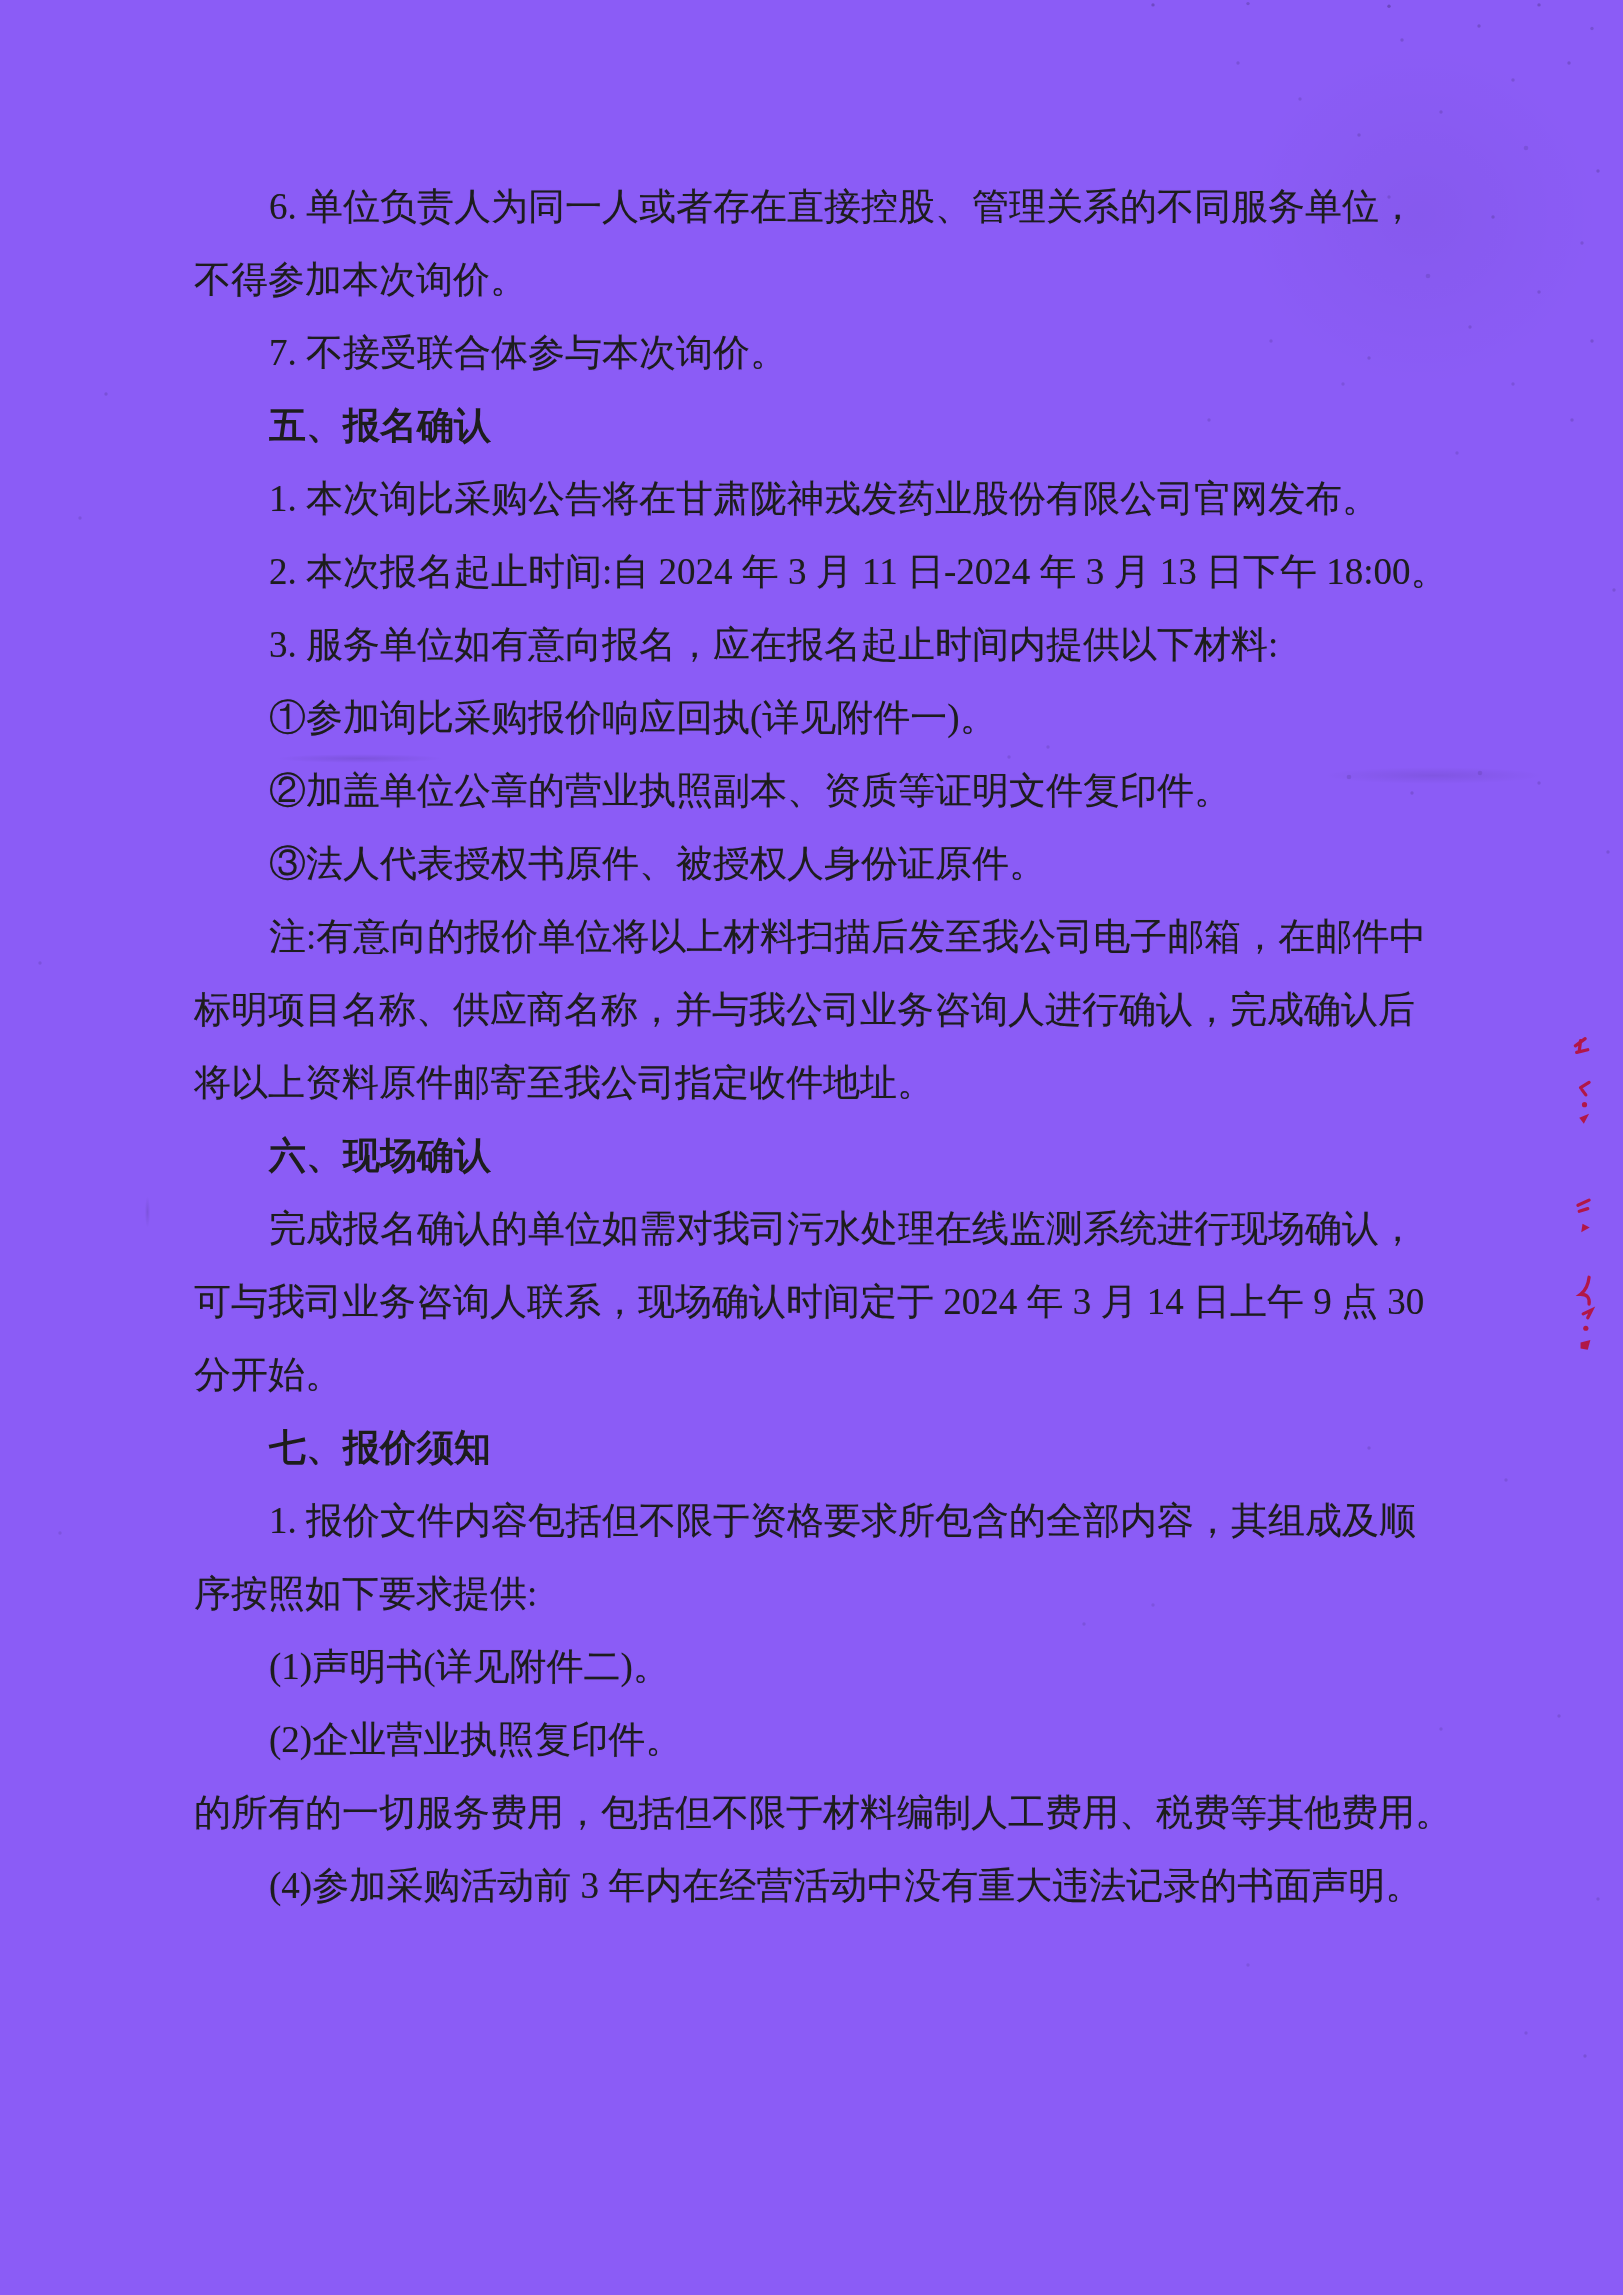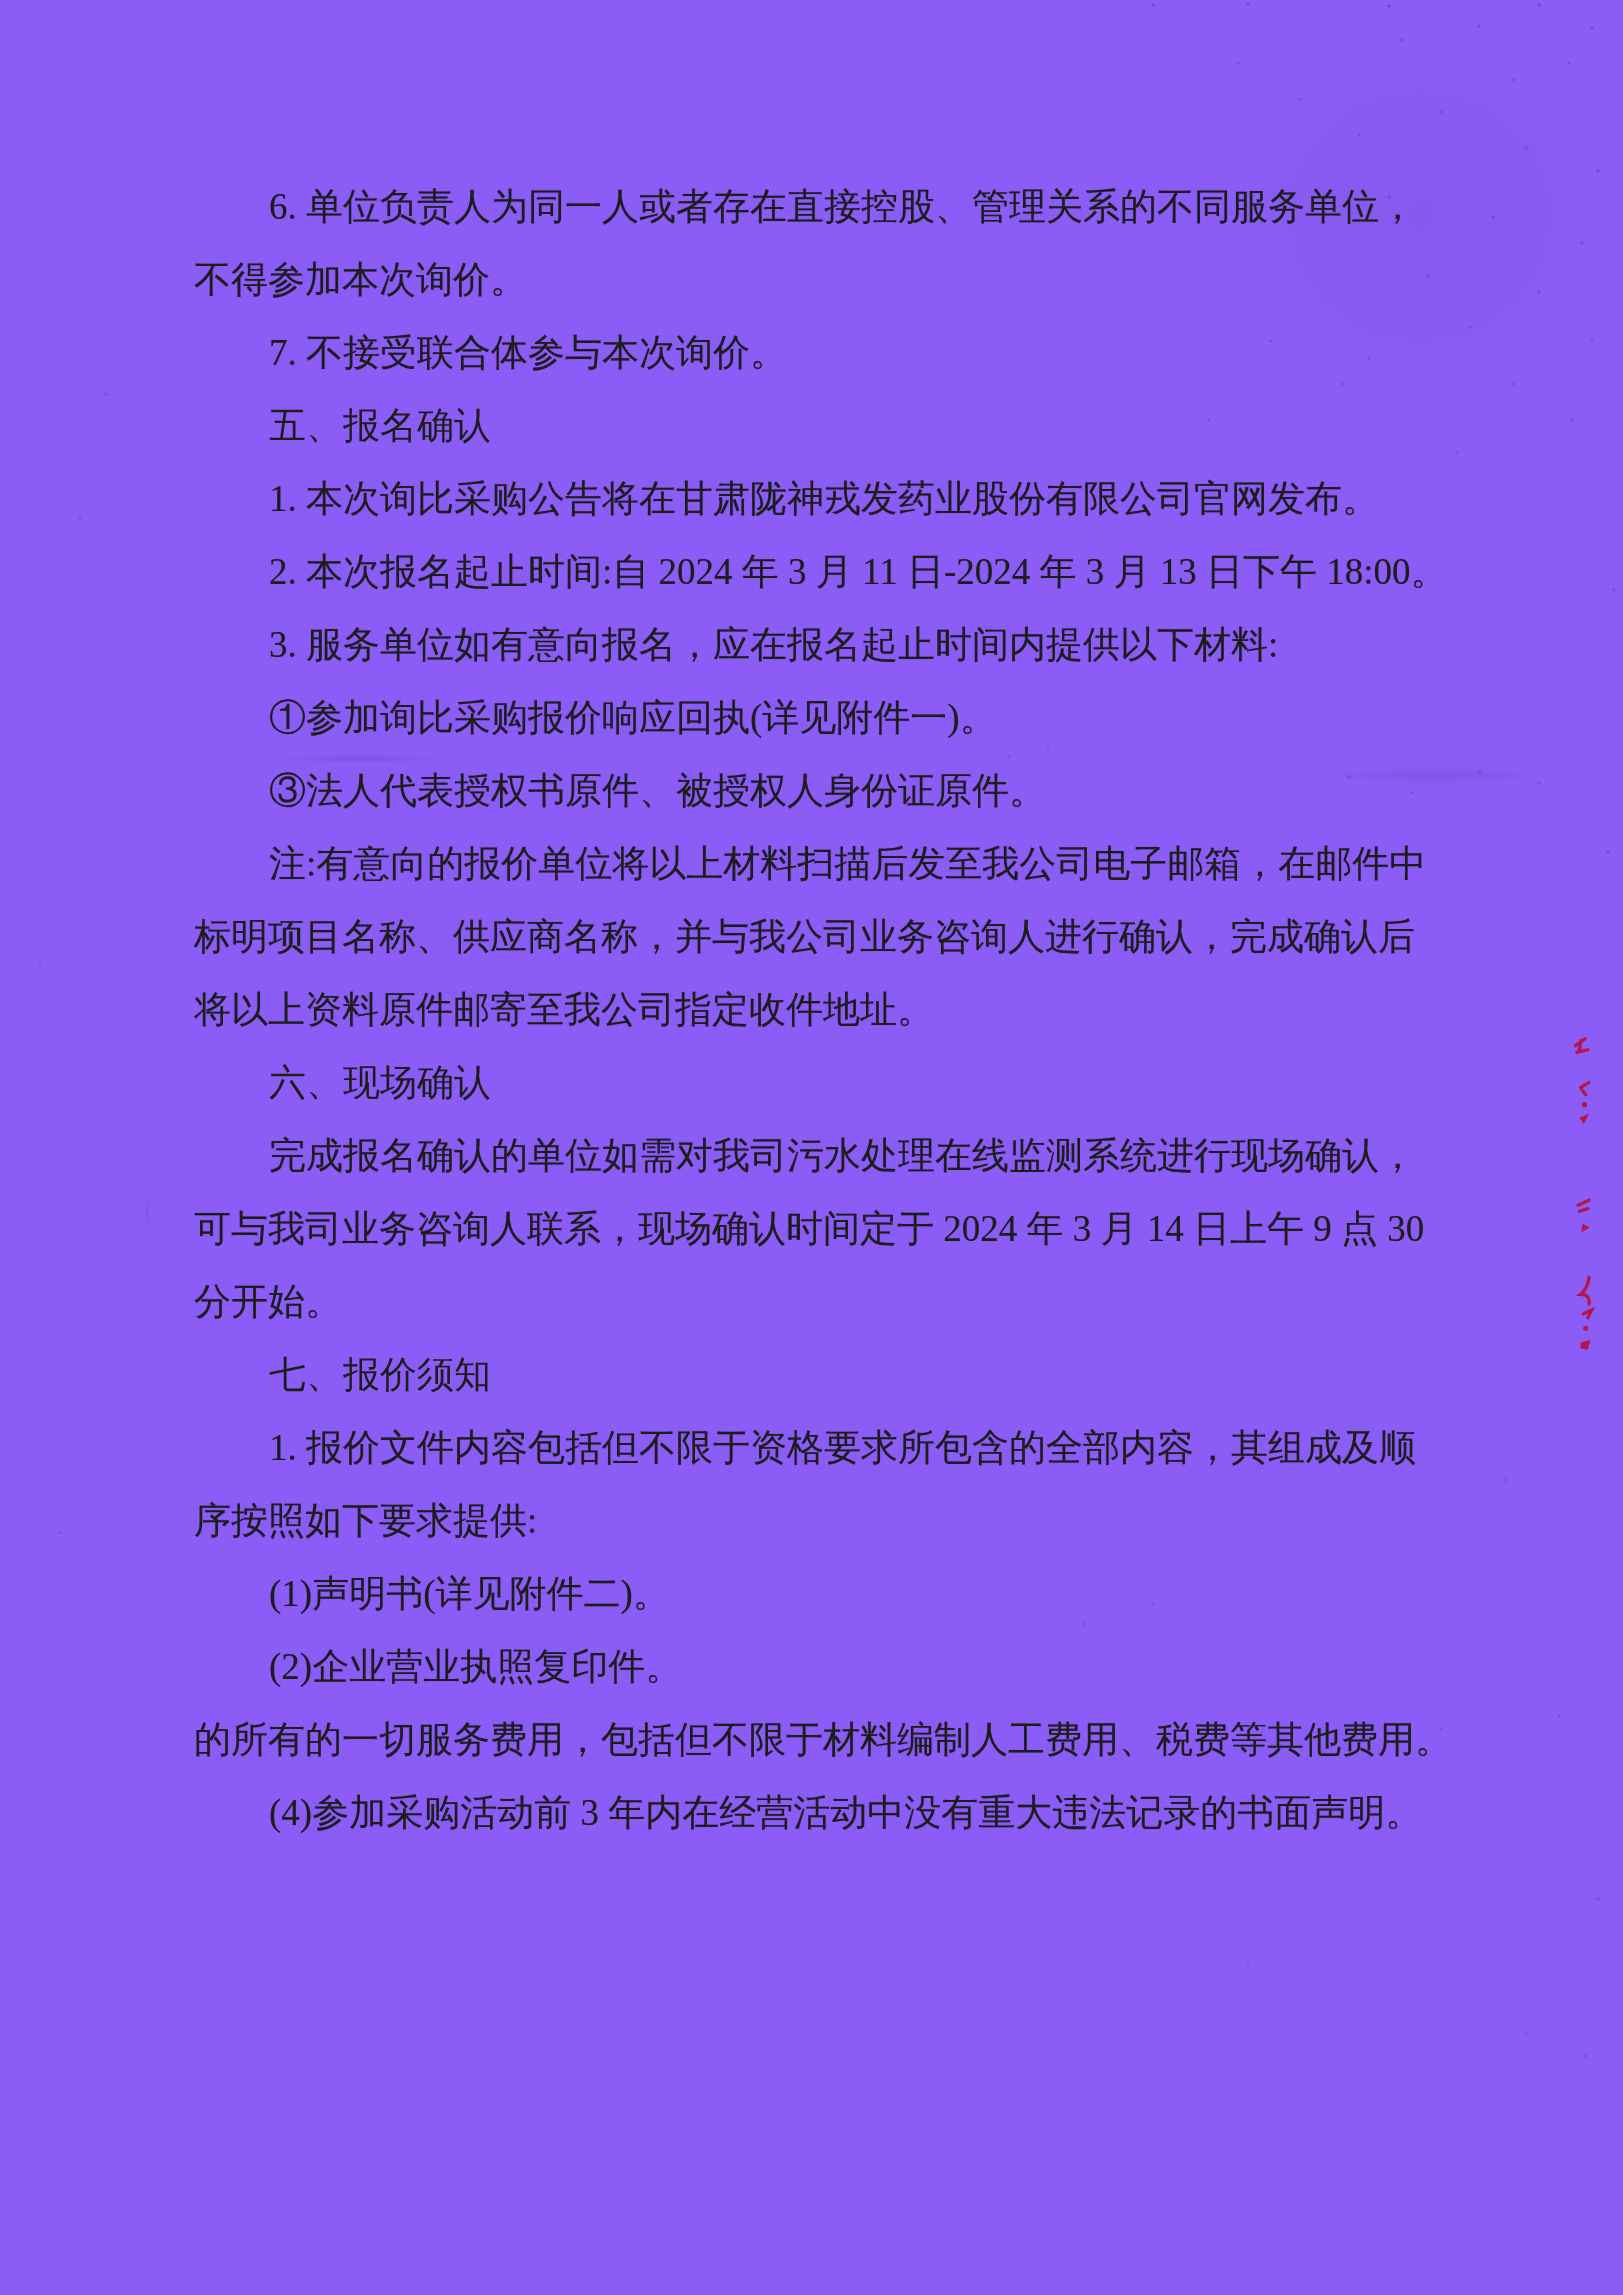--- a/index.html
+++ b/index.html
@@ -23,21 +23,21 @@
     font-size:37px;
   }
   .line{
     height:73px;
     line-height:73px;
     white-space:nowrap;
     text-shadow:0 0 0.7px rgba(20,20,20,.35);
   }
   .line.i{padding-left:75px;}
   .line.b{
-    font-weight:normal;
+    font-weight:bold;
     font-family:"Liberation Sans","DejaVu Sans",sans-serif;
     text-shadow:none;
   }
   
   .noise{
     position:absolute;left:0;top:0;width:2px;height:2px;border-radius:50%;
     background:transparent;
     box-shadow:
       1152px 3.9px 0 0.7px rgba(0,0,0,.20), 1247px 2.6px 0 0.7px rgba(0,0,0,.16),
       1388px 5.2px 0 0.7px rgba(0,0,0,.22), 1538px 3.9px 0 0.7px rgba(0,0,0,.18),
@@ -91,20 +91,21 @@
 
   <div class="content" id="doc-lines">
       <div class="line i">6. 单位负责人为同一人或者存在直接控股、管理关系的不同服务单位，</div>
       <div class="line">不得参加本次询价。</div>
       <div class="line i">7. 不接受联合体参与本次询价。</div>
       <div class="line i b">五、报名确认</div>
       <div class="line i">1. 本次询比采购公告将在甘肃陇神戎发药业股份有限公司官网发布。</div>
       <div class="line i">2. 本次报名起止时间:自 2024 年 3 月 11 日-2024 年 3 月 13 日下午 18:00。</div>
       <div class="line i">3. 服务单位如有意向报名，应在报名起止时间内提供以下材料:</div>
       <div class="line i">①参加询比采购报价响应回执(详见附件一)。</div>
+      <div class="line i">②加盖单位公章的营业执照副本、资质等证明文件复印件。</div>
       <div class="line i">③法人代表授权书原件、被授权人身份证原件。</div>
       <div class="line i">注:有意向的报价单位将以上材料扫描后发至我公司电子邮箱，在邮件中</div>
       <div class="line">标明项目名称、供应商名称，并与我公司业务咨询人进行确认，完成确认后</div>
       <div class="line">将以上资料原件邮寄至我公司指定收件地址。</div>
       <div class="line i b">六、现场确认</div>
       <div class="line i">完成报名确认的单位如需对我司污水处理在线监测系统进行现场确认，</div>
       <div class="line">可与我司业务咨询人联系，现场确认时间定于 2024 年 3 月 14 日上午 9 点 30</div>
       <div class="line">分开始。</div>
       <div class="line i b">七、报价须知</div>
       <div class="line i">1. 报价文件内容包括但不限于资格要求所包含的全部内容，其组成及顺</div>

